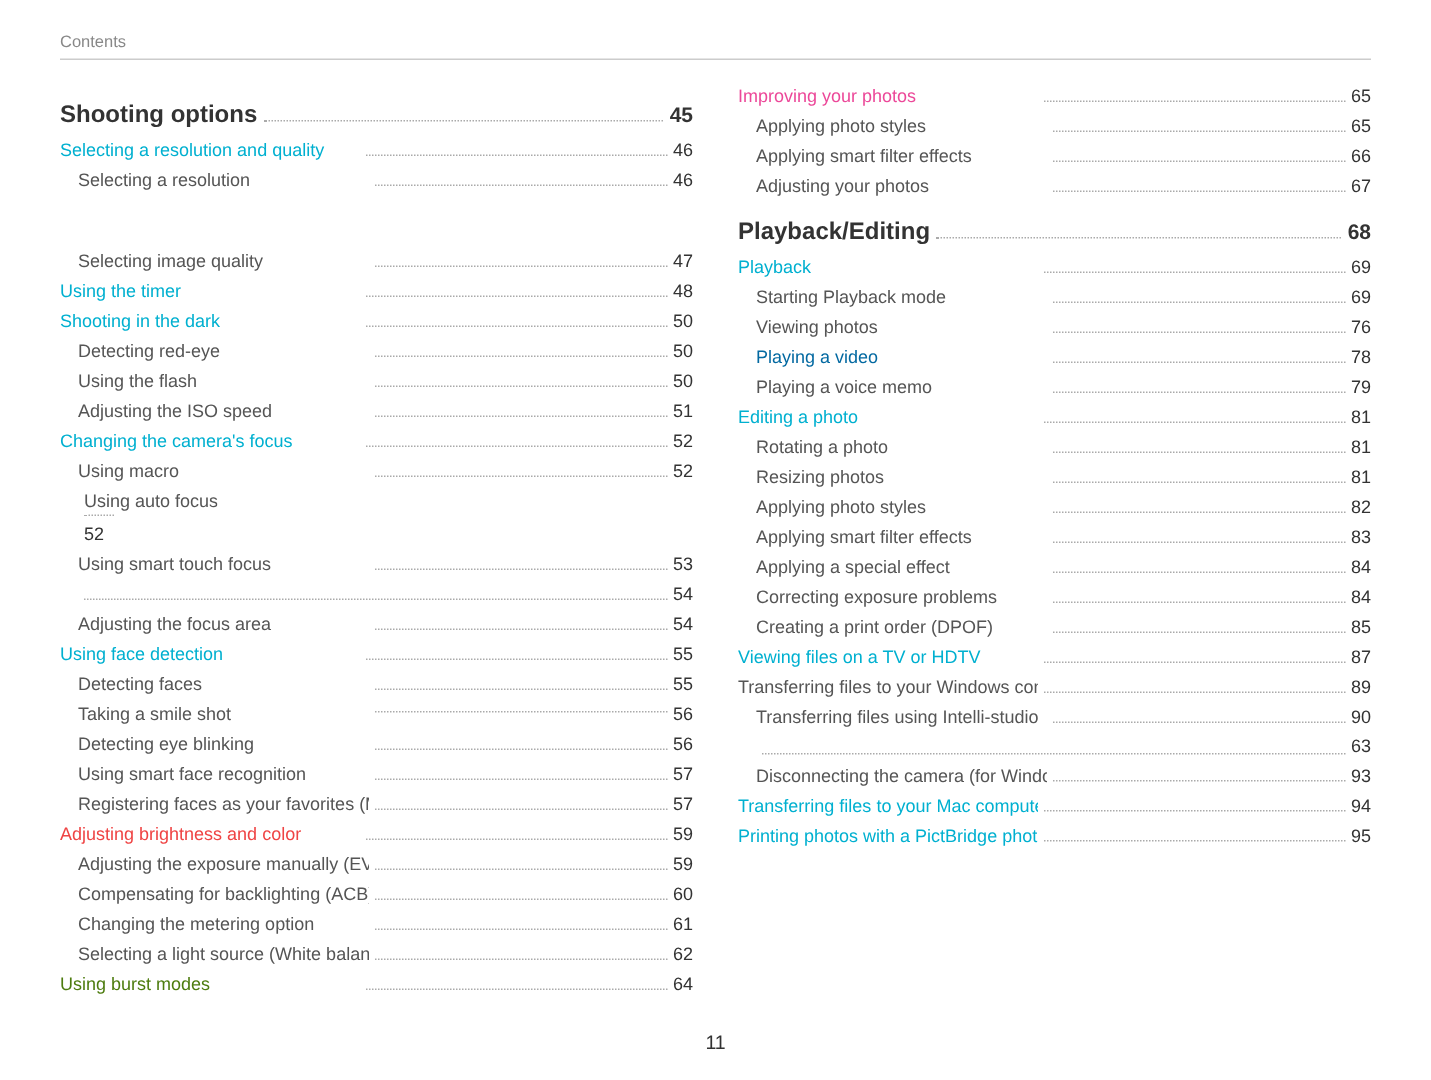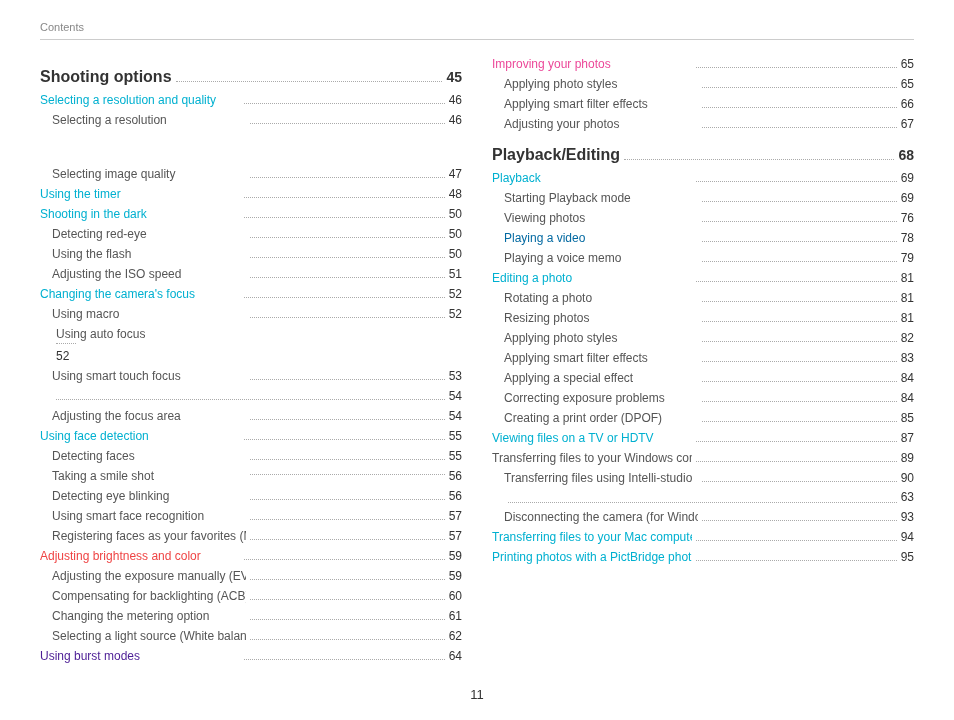--- a/index.html
+++ b/index.html
@@ -208,21 +208,21 @@
           <span class="toc-title" style="color: rgb(85, 85, 85);">Changing the metering option</span>
           <span class="toc-dots"></span>
           <span class="toc-page">61</span>
         </div>
         <div class="toc-entry" style="padding-left: 12px;">
           <span class="toc-title" style="color: rgb(85, 85, 85);">Selecting a light source (White balance)</span>
           <span class="toc-dots"></span>
           <span class="toc-page">62</span>
         </div>
         <div class="toc-entry">
-          <span class="toc-title" style="color: #4c1d95;">Using burst modes</span>
+          <span class="toc-title" style="color: #4d7c0f;">Using burst modes</span>
           <span class="toc-dots"></span>
           <span class="toc-page">64</span>
         </div>
       </div>
     <div class="right-column" id="right-col">
         <div class="toc-entry">
           <span class="toc-title" style="color: #ec4899;">Improving your photos</span>
           <span class="toc-dots"></span>
           <span class="toc-page">65</span>
         </div>

